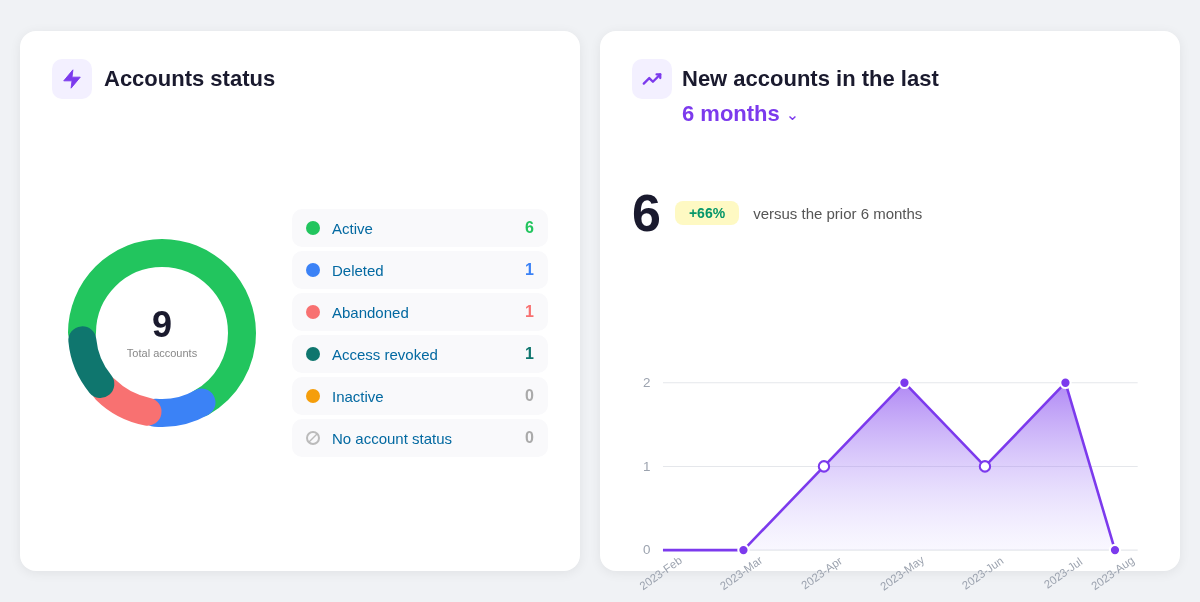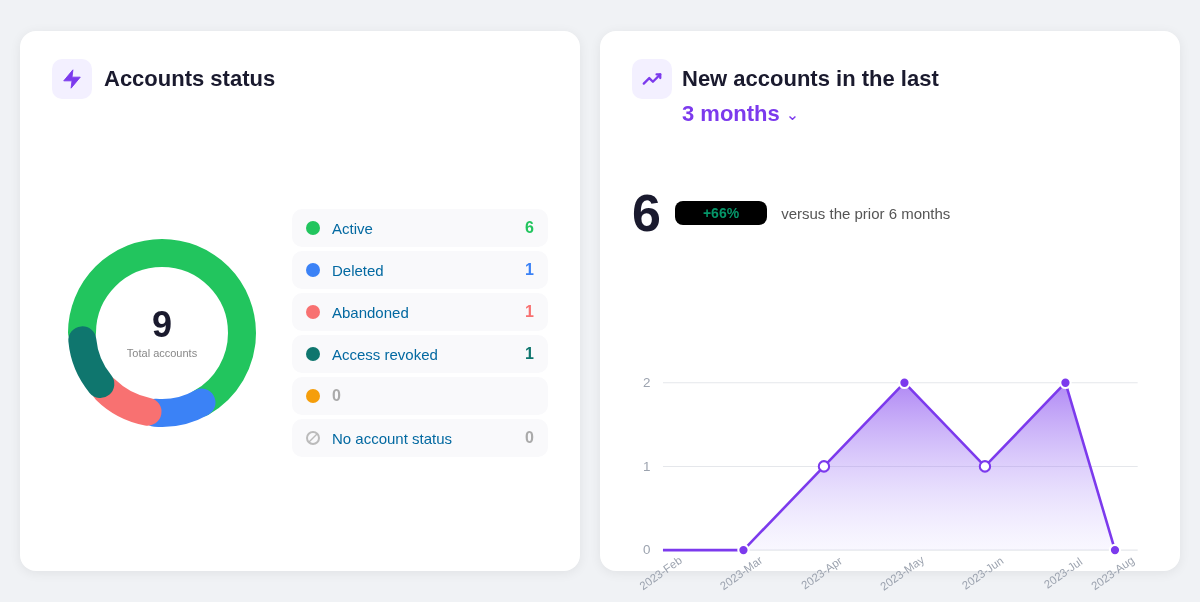--- a/index.html
+++ b/index.html
@@ -163,25 +163,25 @@
       gap: 14px;
       margin-bottom: 16px;
     }
     .big-number {
       font-size: 52px;
       font-weight: 800;
       color: #1a1a2e;
       line-height: 1;
     }
     .badge {
-      background: #000000;
+      background: #fef9c3;
       color: #059669;
       font-size: 14px;
       font-weight: 700;
-      padding: 4px 28px;
+      padding: 4px 14px;
       border-radius: 8px;
     }
     .vs-text {
       font-size: 15px;
       color: #555;
     }
     
     .chart-area {
       flex: 1;
       position: relative;
@@ -245,20 +245,21 @@
         </div>
 
         <div class="legend-item">
           <div class="legend-dot" style="background:#0f766e;"></div>
           <span class="legend-name">Access revoked</span>
           <span class="legend-count" style="color:#0f766e;">1</span>
         </div>
 
         <div class="legend-item">
           <div class="legend-dot" style="background:#f59e0b;"></div>
+          <span class="legend-name">Inactive</span>
           <span class="legend-count" style="color:#aaa;">0</span>
         </div>
 
         <div class="legend-item">
           <div class="legend-dot" style="background:transparent; border:2px solid #bbb; position:relative; display:flex; align-items:center; justify-content:center;">
             <svg width="10" height="10" viewBox="0 0 10 10">
                 <line x1="1" y1="9" x2="9" y2="1" stroke="#bbb" stroke-width="1.5"></line>
               </svg>
           </div>
           <span class="legend-name">No account status</span>
@@ -273,21 +274,21 @@
       <div class="new-accounts-icon-title">
         <div class="card-icon">
           <svg width="22" height="22" viewBox="0 0 24 24" fill="none">
             <polyline points="3,17 9,11 13,15 21,7" stroke="#7c3aed" stroke-width="2.5" stroke-linecap="round" stroke-linejoin="round" fill="none"></polyline>
             <polyline points="17,7 21,7 21,11" stroke="#7c3aed" stroke-width="2.5" stroke-linecap="round" stroke-linejoin="round" fill="none"></polyline>
           </svg>
         </div>
         <span class="new-accounts-title-text">New accounts in the last</span>
       </div>
       <div class="new-accounts-subtitle">
-        <span class="months-label">3 months</span>
+        <span class="months-label">6 months</span>
         <span class="chevron-down">⌄</span>
       </div>
     </div>
     <div class="stats-row">
       <span class="big-number">6</span>
       <span class="badge">+66%</span>
       <span class="vs-text">versus the prior 6 months</span>
     </div>
 
     <div class="chart-area">

